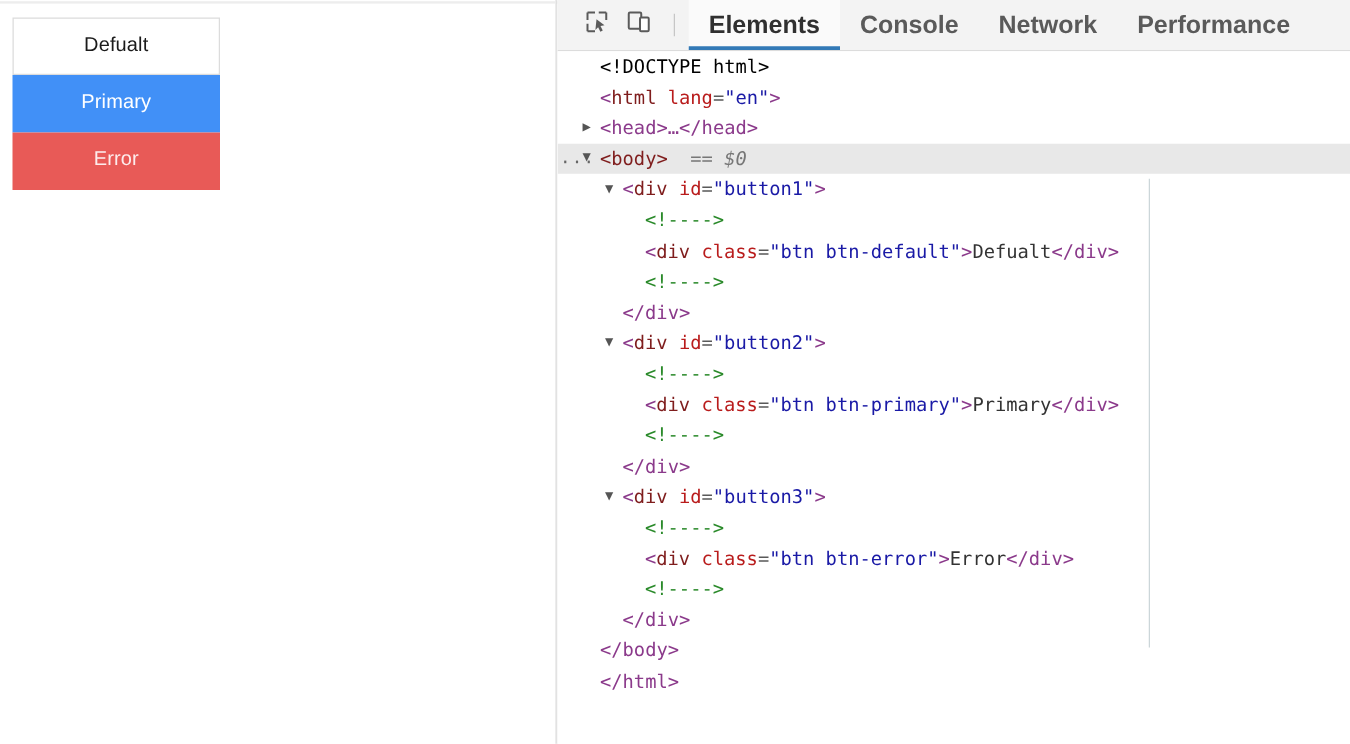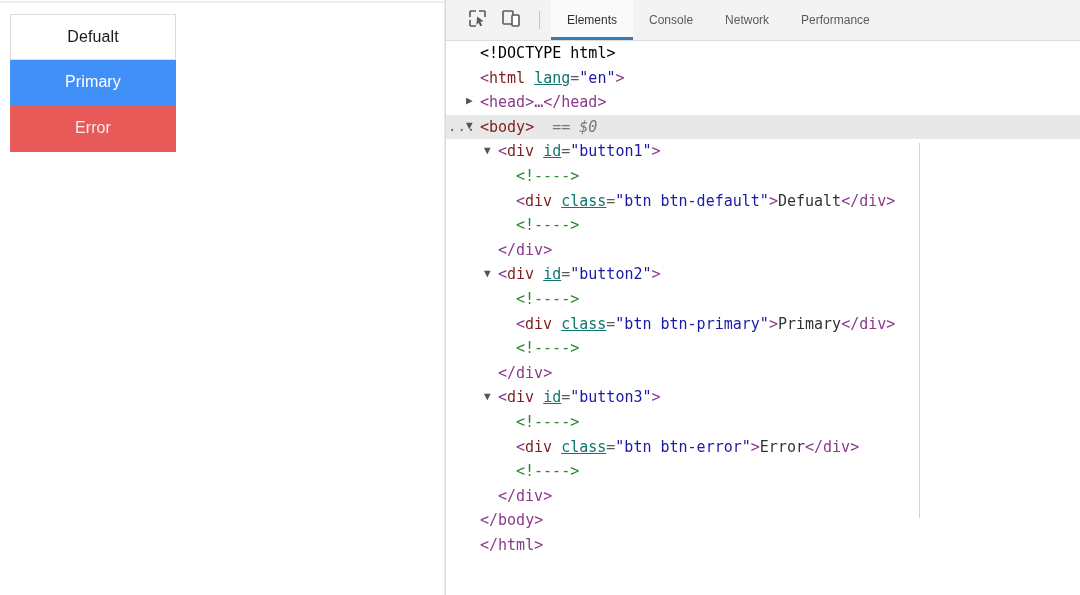--- a/index.html
+++ b/index.html
@@ -141,25 +141,26 @@
     display: flex;
     align-items: stretch;
     height: 40px;
   }
 
   .dt-tab {
     position: relative;
     display: flex;
     align-items: center;
     padding: 0 16px;
-    font-size: 12px;
+    font-size: 20px;
     color: #5a5a5a;
     white-space: nowrap;
     cursor: pointer;
     font-family: "Liberation Sans", sans-serif;
+    font-weight: bold;
   }
 
   .dt-tab.active {
     color: #303030;
     background: #fafafa;
   }
 
   .dt-tab.active::after {
     content: "";
     position: absolute;
@@ -229,21 +230,21 @@
     top: 143px;
     width: 1px;
     height: 375px;
     background: #ccd6d9;
   }
 
   
   .doctype { color: #000000; }
   .punct   { color: #8b3a8b; }
   .tag     { color: #7f1d1d; }
-  .attr    { color: #0f766e; text-decoration: underline; }
+  .attr    { color: #b91c1c; }
   .val     { color: #1a1aa6; }
   .eq      { color: #5a5a5a; }
   .comment { color: #2a8a2a; }
   .text    { color: #333333; }
   .dollar  { color: #777777; font-style: italic; }
 </style>
 </head>
 <body>
 
 <div id="app">

